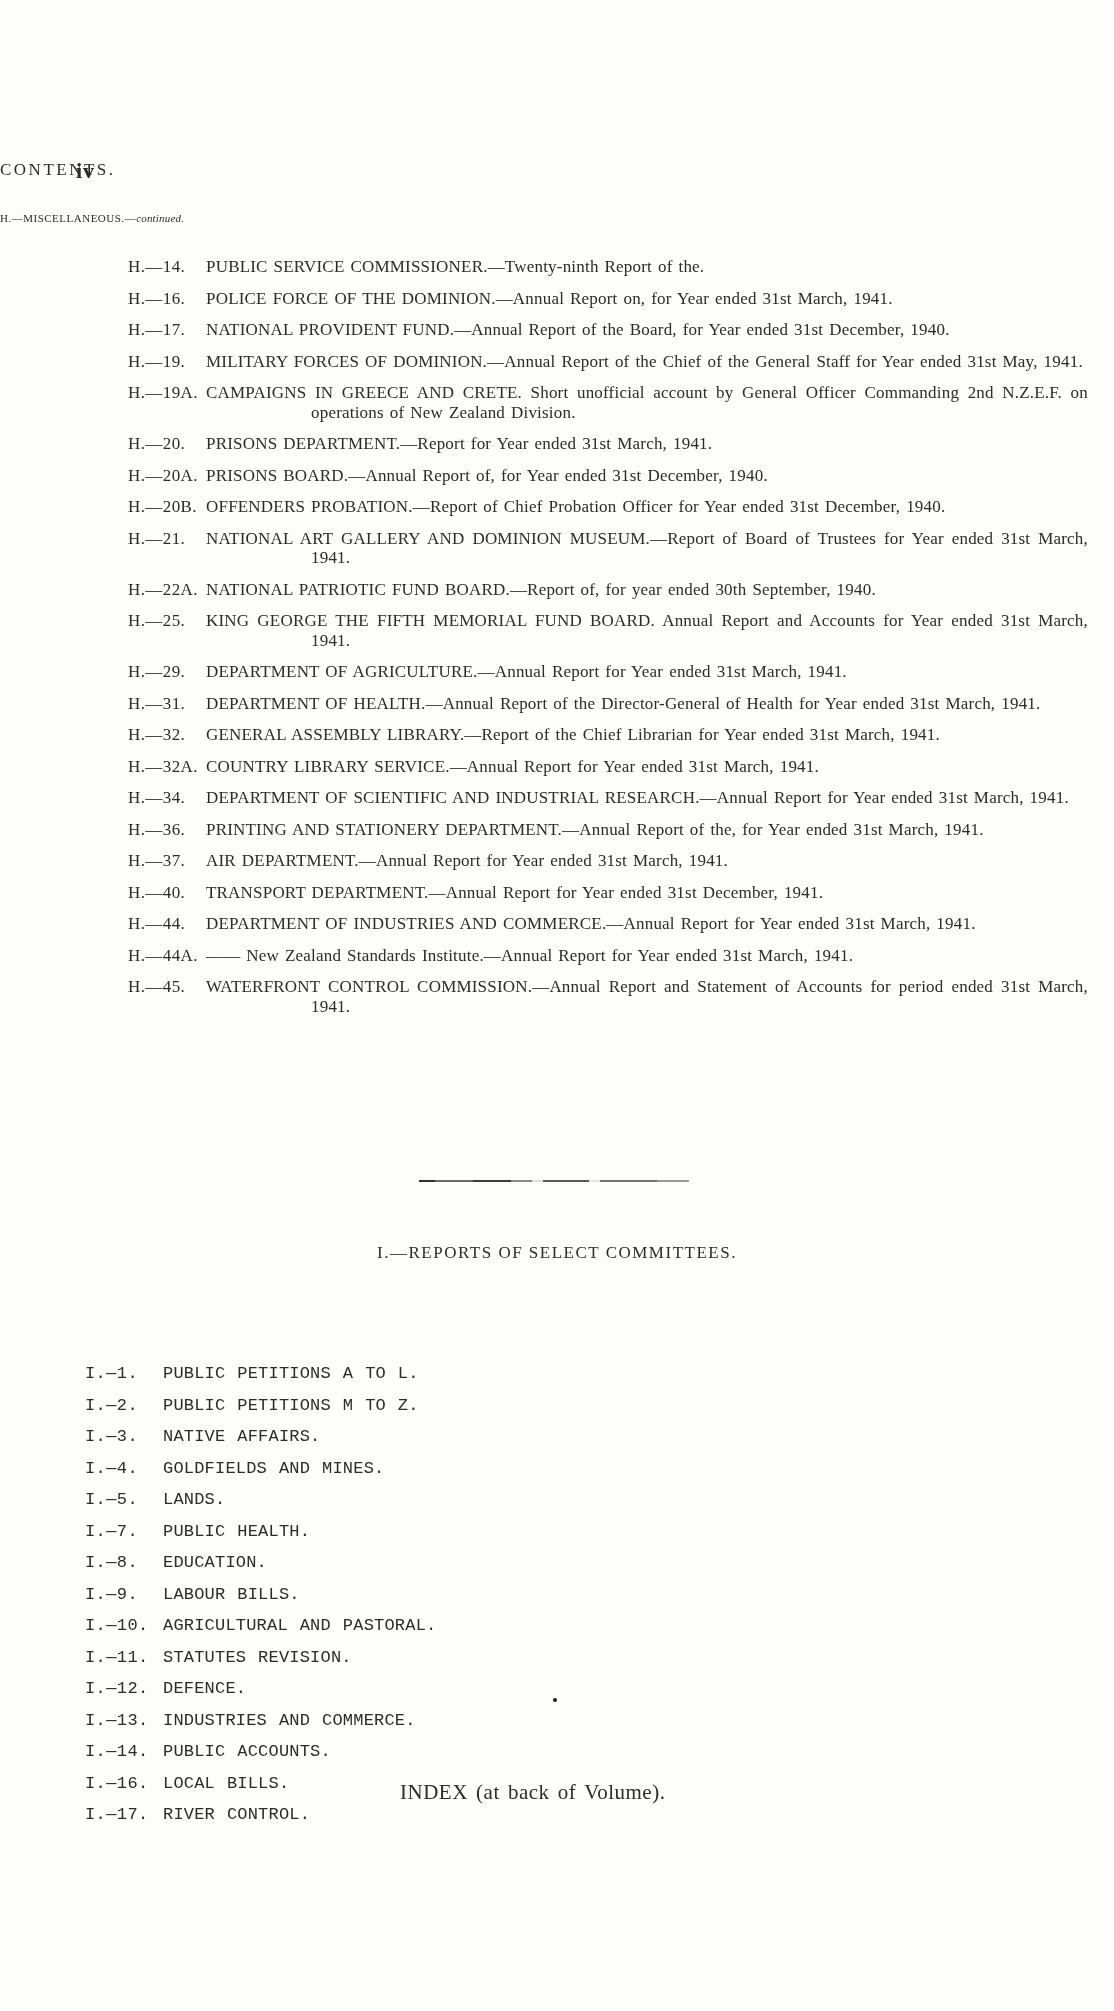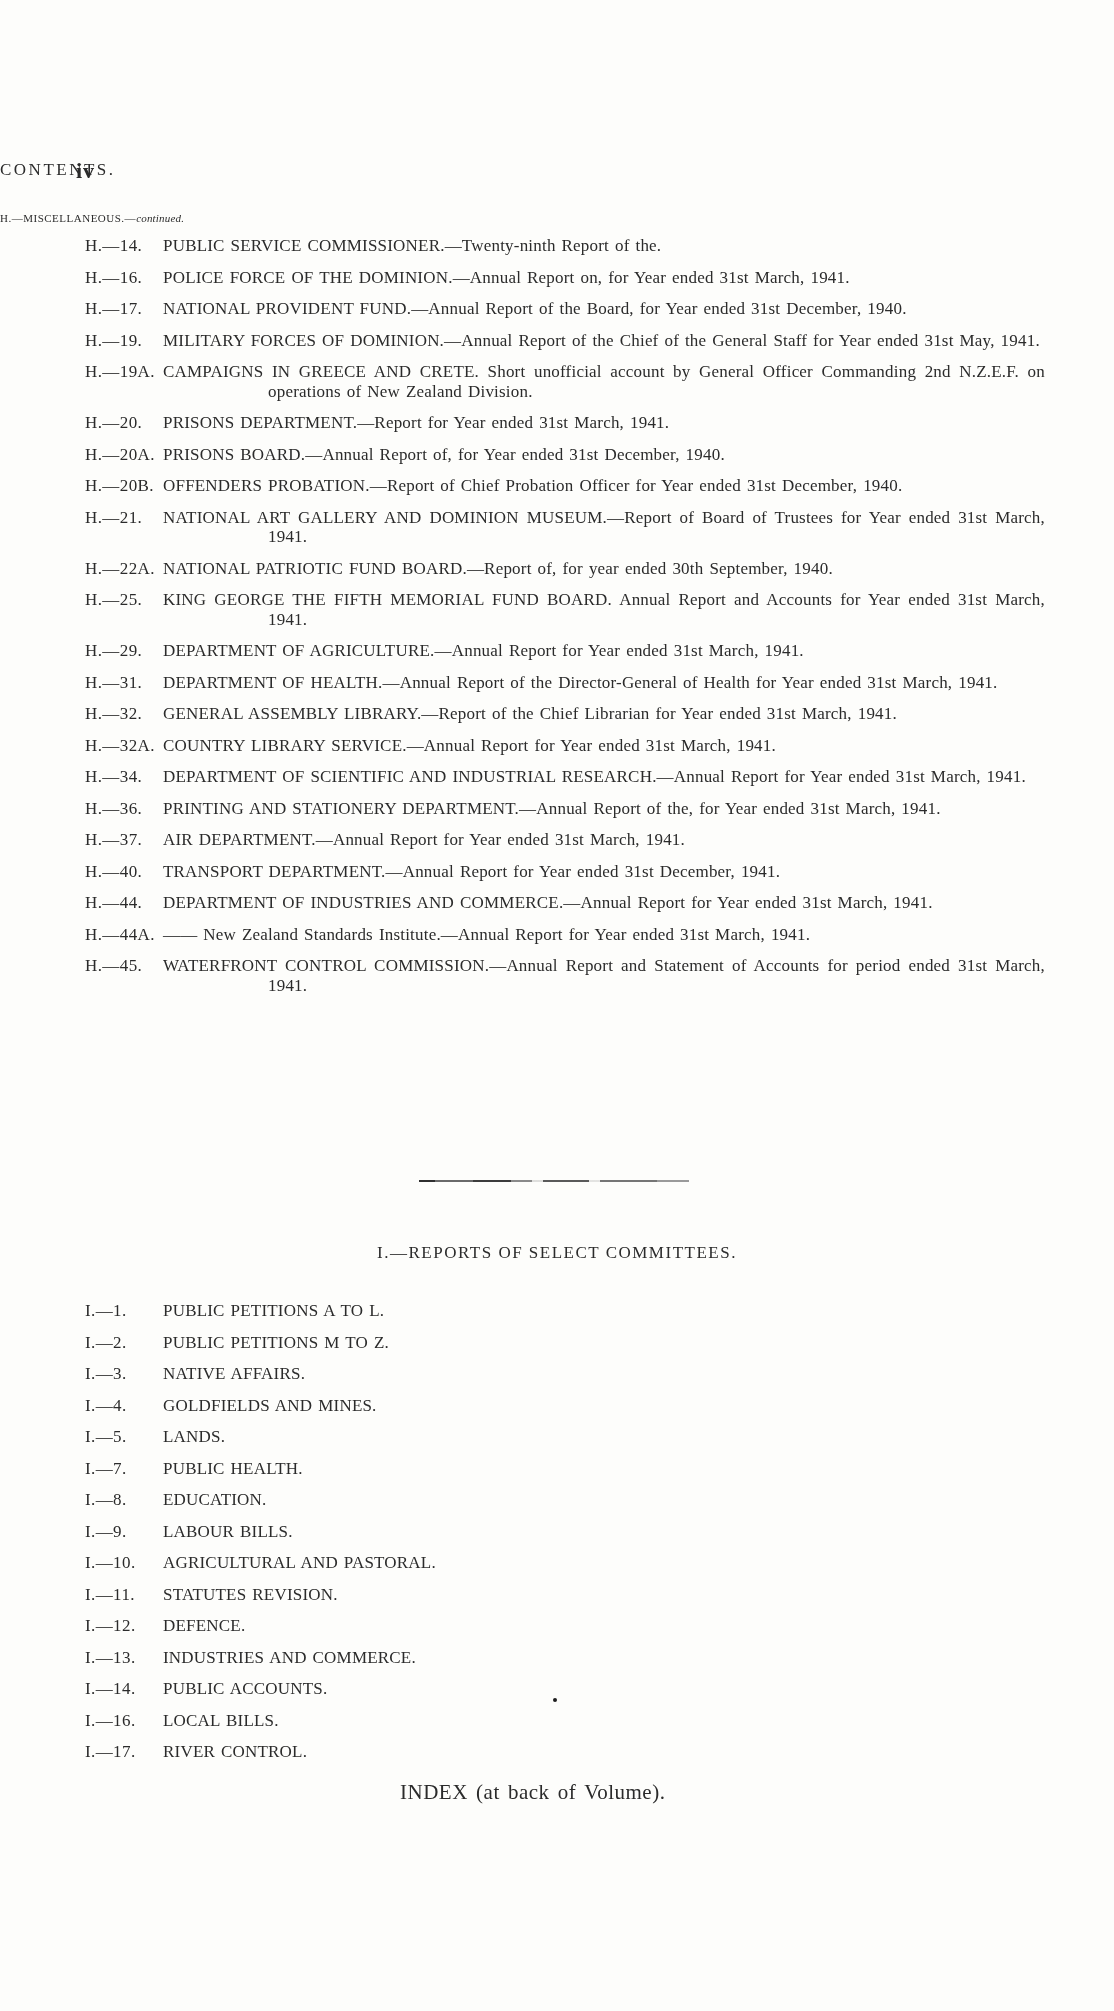--- a/index.html
+++ b/index.html
@@ -28,22 +28,22 @@
   
   .h-heading {
     left:0; right:0; top:212px;
     text-align:left;
     font-size:11px; letter-spacing:0.5px;
   }
   .h-heading .cont { font-style:italic; letter-spacing:0.2px; }
 
   
   .entry-list { left:85px; width:960px; }
-  .h-list { top:236px; }
-  .i-list { top:1301px; }
+  .h-list { top:257px;margin-left:43px; }
+  .i-list { top:1364px;font-family:Liberation Mono, monospace; }
   .entry {
     display:flex;
     font-size:17px; line-height:19.5px;
     margin-bottom:12px;
   }
   .entry-num {
     flex:none; width:78px;
     letter-spacing:0.4px;
     white-space:nowrap;
   }

